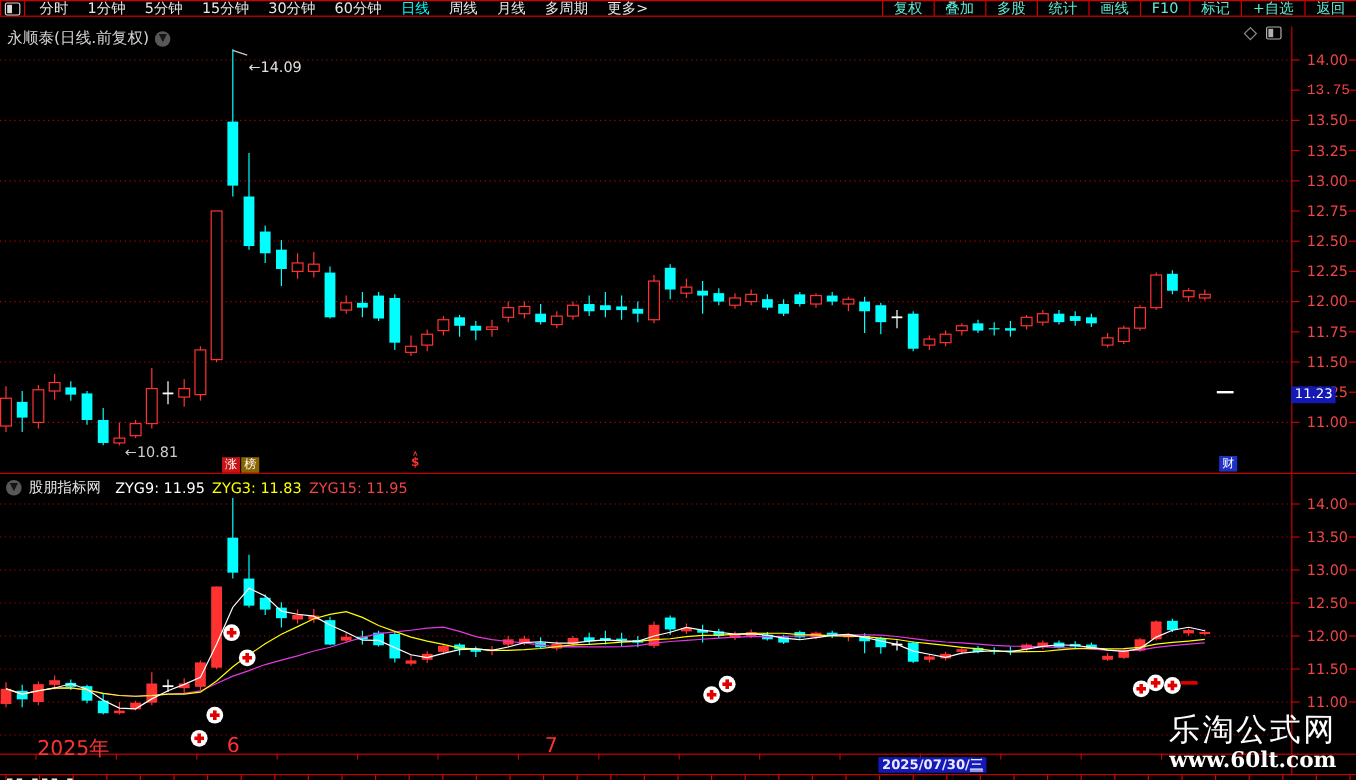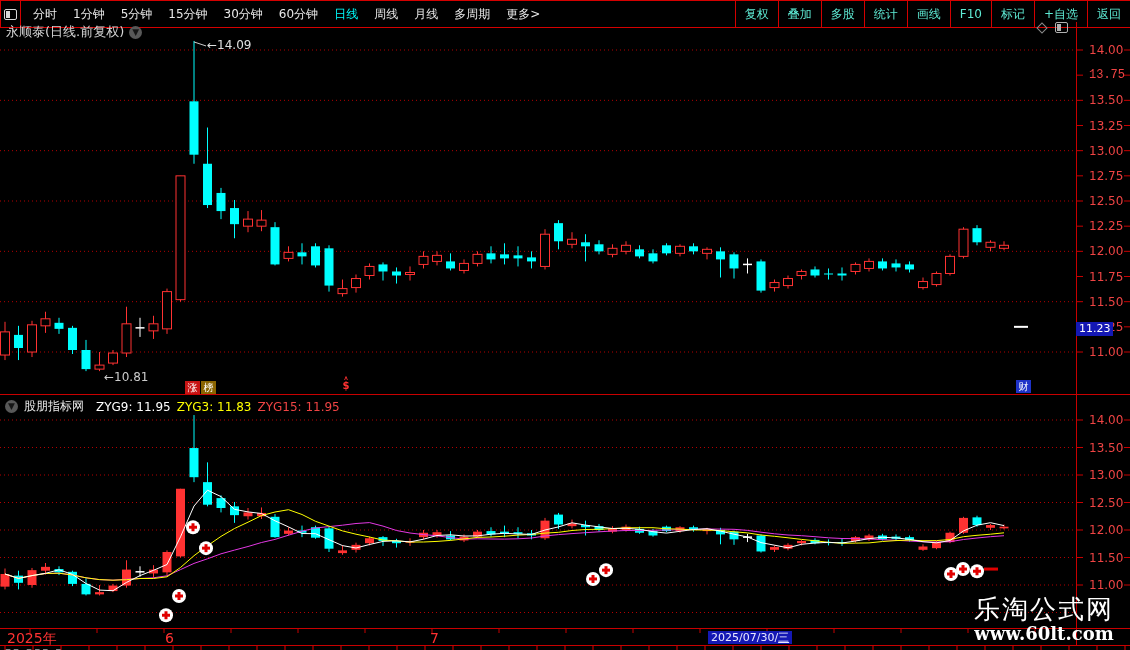--- a/index.html
+++ b/index.html
@@ -1,21 +1,21 @@
 <!DOCTYPE html>
 <html><head>
 <meta charset="utf-8">
 <style>
   * { margin:0; padding:0; box-sizing:border-box; }
   html,body { background:#000; }
   body { font-family:"DejaVu Sans","Liberation Sans",sans-serif; }
   #screen { position:relative; width:1130px; height:650px; background:#000; overflow:hidden; }
 
   
-  #topbar { position:absolute; left:0; top:0; width:1130px; height:28px;
+  #topbar { position:absolute; left:0; top:0; width:1130px; height:14px;
             border-top:1px solid #d40000; border-bottom:1px solid #d40000;
             display:flex; align-items:center; background:#000; }
   #win-icon-cell { width:21px; align-self:stretch; border-left:1px solid #d40000; border-right:1px solid #d40000;
                    display:flex; align-items:center; justify-content:center; }
   .winicon { width:13px; height:11px; border:1px solid #d8d8d8; border-radius:2px; position:relative; }
   .winicon::before { content:""; position:absolute; left:1px; top:1px; bottom:1px; width:4px; background:#d8d8d8; }
   #left-menu { display:flex; align-items:center; gap:0; padding-left:4px; }
   .lmenu-item { color:#e8e8e8; font-size:12px; padding:0 8px; cursor:default; white-space:nowrap; }
   .lmenu-item.active { color:#00ffff; }
   #right-menu { display:flex; margin-left:auto; align-self:stretch; }
@@ -40,21 +40,21 @@
                 font-size:12px; }
   #ind-name { color:#e8e8e8; }
   .ind-val { margin-left:6px; }
 
   
   .plabel { position:absolute; left:1089px; color:#ef4444; font-size:12px; width:40px; }
   #price-badge { position:absolute; left:1076px; width:37px; height:14px; background:#1418b4;
                  color:#ffffff; font-size:11px; line-height:14px; padding-left:3px; }
 
   
-  #time-axis-label-row span.taxis { position:absolute; color:#ff3232; font-size:14px; top:630px; }
+  #time-axis-label-row span.taxis { position:absolute; color:#ff3232; font-size:17px; top:612px;margin-left:24px; }
   #date-badge { position:absolute; top:631px; background:#1418b4; color:#e8e8ff; font-size:11px;
                 line-height:13px; padding:0 3px; }
   #date-badge u { text-decoration:underline; }
 
   
   .nbadge { position:absolute; width:15px; height:13px; color:#fff; font-size:10px; line-height:13px;
             text-align:center; }
   #badge-zhang { left:185px; top:381px; background:#c81414; }
   #badge-bang  { left:201px; top:381px; background:#8a6400; }
   #badge-cai   { left:1016px; top:380px; background:#1e32c8; }
@@ -884,21 +884,21 @@
 
   <div id="main-title">
     <span>永顺泰(日线.前复权)</span>
     <span class="circ-chevron">▼</span>
   </div>
   <div id="title-icons">
     <span class="diamond"></span>
     <span class="winicon2"></span>
   </div>
 
-  <span class="annot" style="left:207px; top:38px; color:#e0e0e0;">←<span>14.09</span></span>
+  <span class="annot" style="left:207px; top:49px; color:#e0e0e0;">←<span>14.09</span></span>
   <span class="annot" style="left:104px; top:370px;">←<span>10.81</span></span>
 
   <span class="nbadge" id="badge-zhang">涨</span>
   <span class="nbadge" id="badge-bang">榜</span>
   <span id="badge-dollar"><span class="hat">＾</span><span>$</span></span>
   <span class="nbadge" id="badge-cai">财</span>
 
   <div id="ind-header">
     <span class="circ-chevron">▼</span>
     <span id="ind-name">股朋指标网</span>
@@ -927,21 +927,21 @@
       <span class="plabel" style="top: 550.5px;">11.50</span>
       <span class="plabel" style="top: 578px;">11.00</span>
     </div>
   <div id="price-badge" style="top: 321.856px;">11.23</div>
 
   <div id="time-axis-label-row">
       <span class="taxis" style="left: 7px;">2025年</span>
       <span class="taxis" style="left: 165px;">6</span>
       <span class="taxis" style="left: 430px;">7</span>
     </div>
-  <div id="date-badge" style="left: 708px;">2025/07/30/<u>三</u></div>
+  <div id="date-badge" style="left: 732px; font-weight: bold;">2025/07/30/<u>三</u></div>
 
   <div id="watermark">
     <div id="wm1">乐淘公式网</div>
     <div id="wm2">www.60lt.com</div>
   </div>
 
   <div id="clip-strip">▪▪ ▪▪▪ ▪</div>
 </div>
 
 </body></html>

